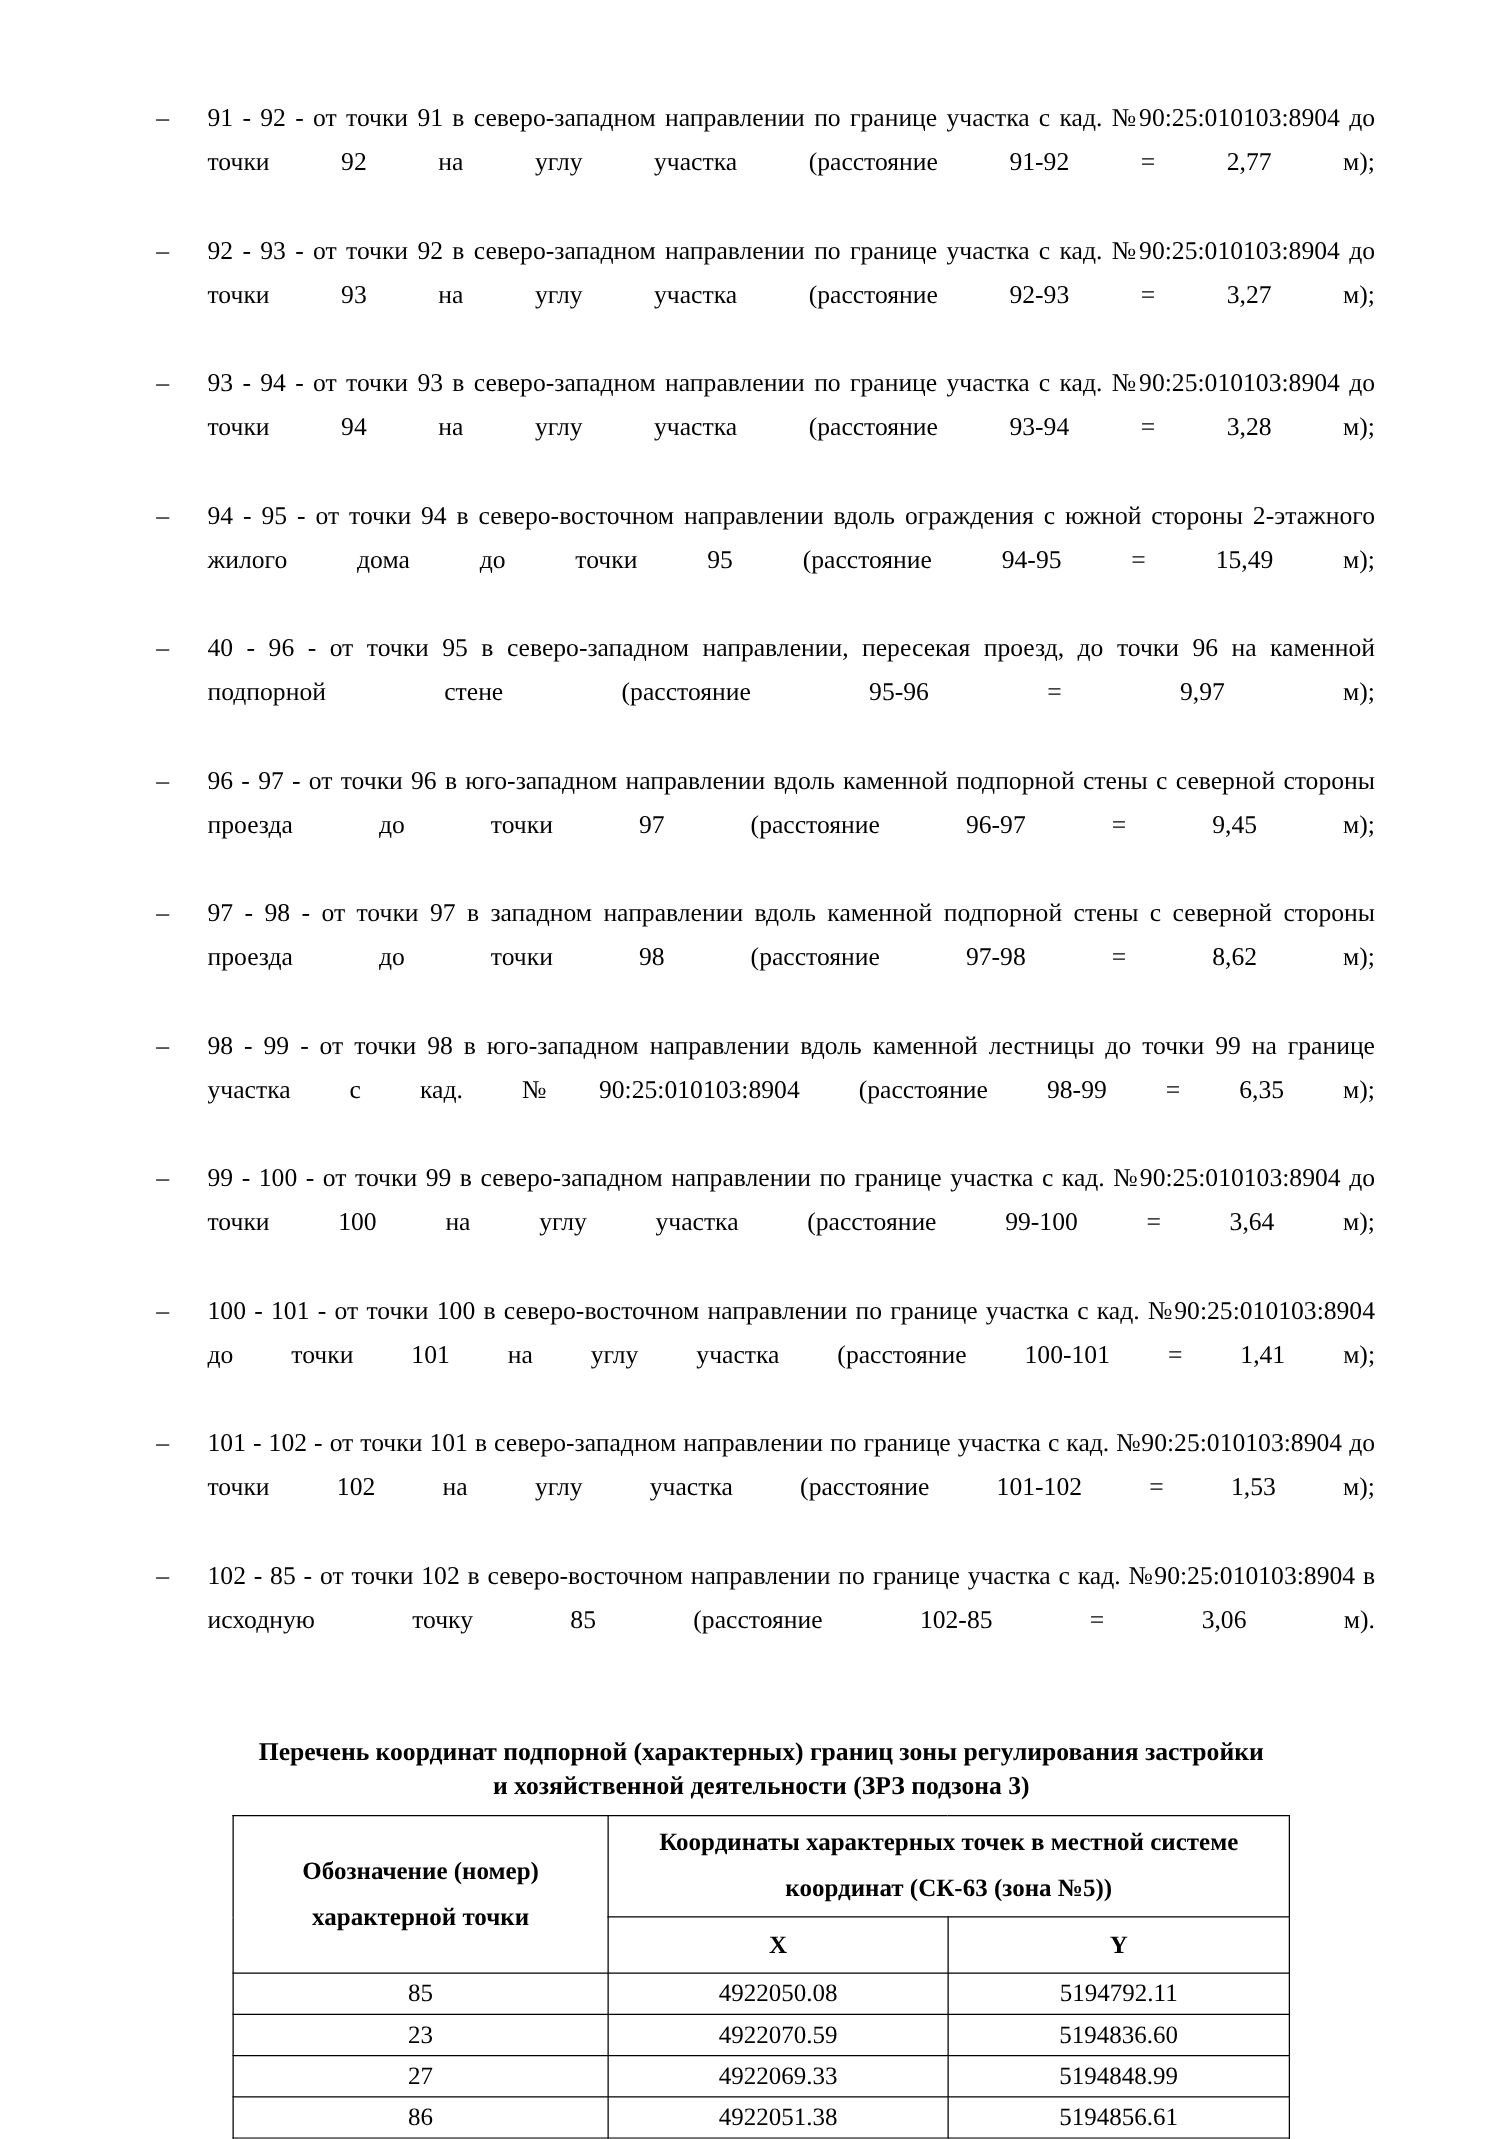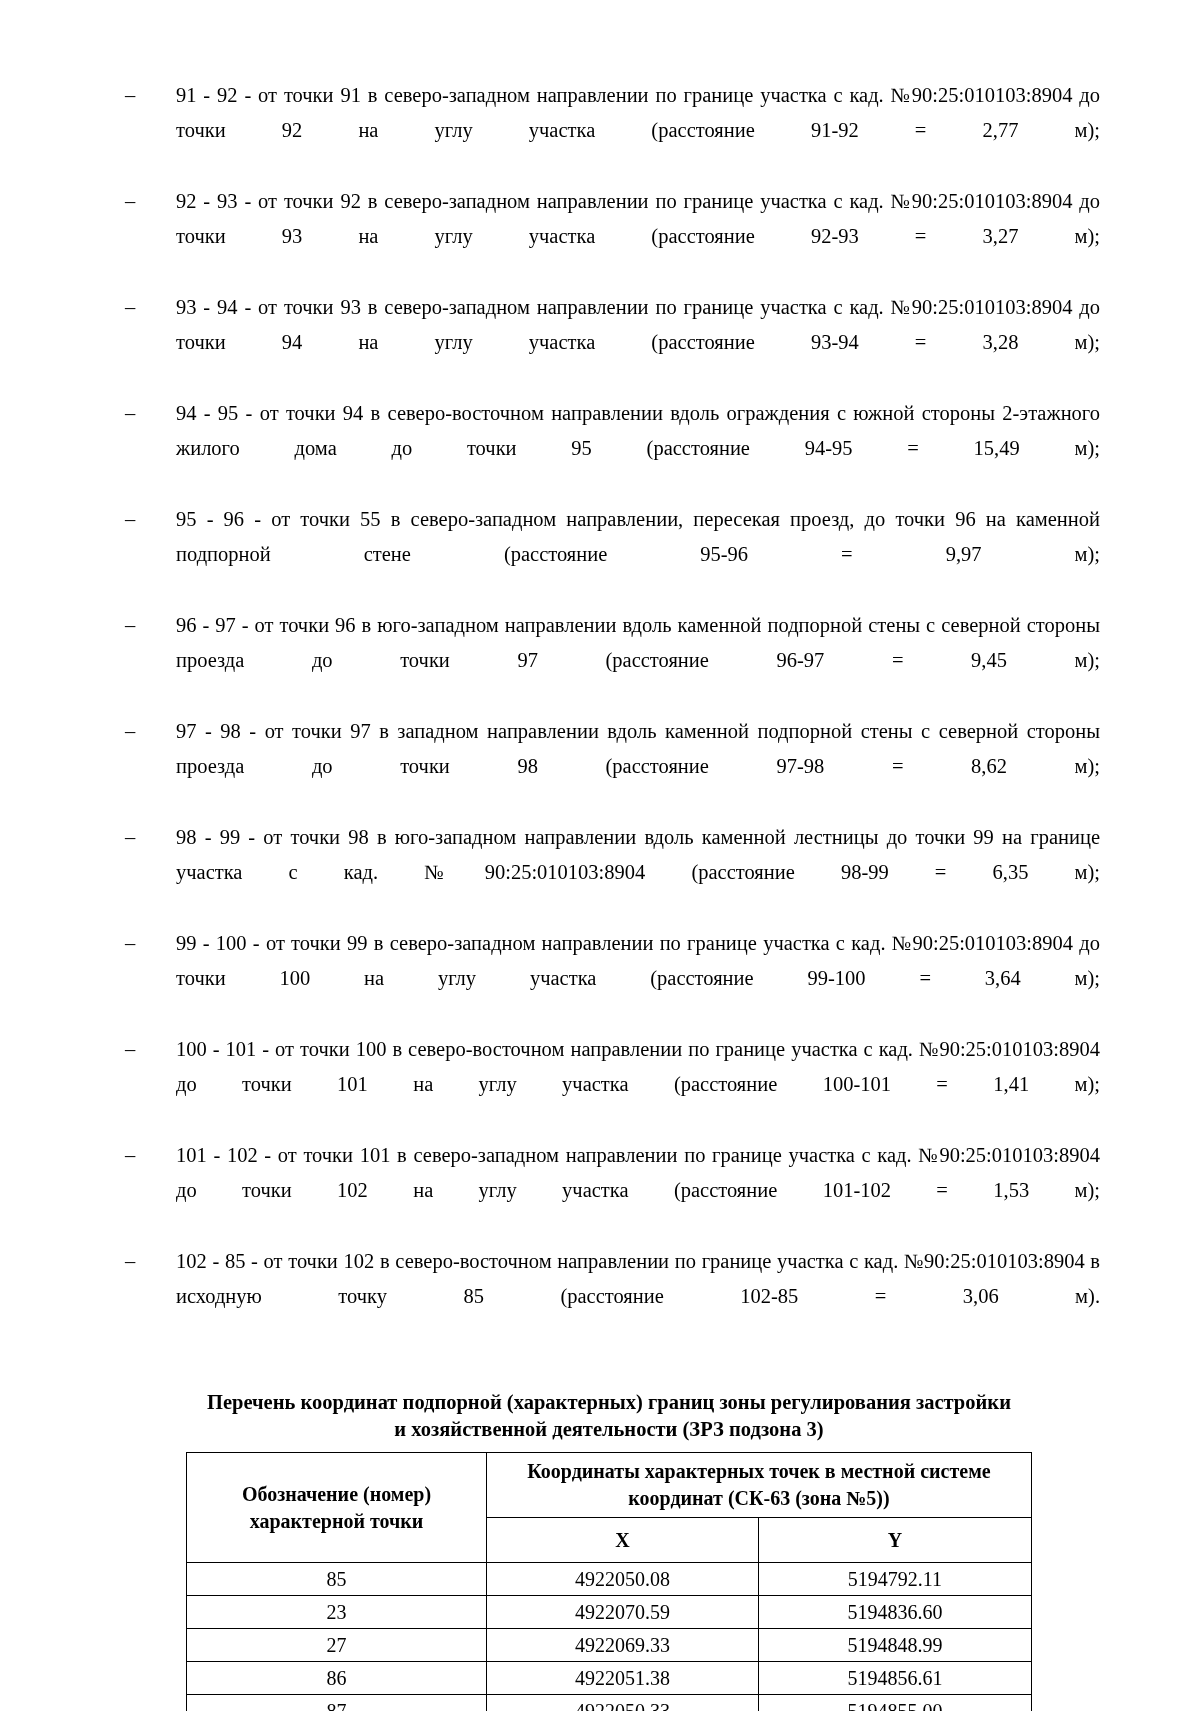--- a/index.html
+++ b/index.html
@@ -41,21 +41,20 @@
   .bullet-item .dash {
     position: absolute;
     left: 7px;
     top: 0;
     font-size: 20.5px;
     line-height: 35px;
   }
   .bullet-item .txt {
     display: block;
     text-align: justify;
-    margin-left: 10px;
   }
   .bullet-item .txt::after {
     content: "";
     display: inline-block;
     width: 100%;
   }
 
   
   .table-caption {
     margin-top: 40px;
@@ -76,21 +75,21 @@
   }
   table.coord-table th,
   table.coord-table td {
     border: 1.6px solid #000000;
     text-align: center;
     vertical-align: middle;
   }
   table.coord-table th {
     font-weight: bold;
     font-size: 20px;
-    line-height: 27px;
+    line-height: 37px;
     padding: 3px 4px;
   }
   table.coord-table td {
     font-size: 20px;
     line-height: 22px;
     padding: 3px 4px;
     height: 26px;
   }
   .col-point   { width: 300px; }
   .col-x       { width: 272px; }
@@ -116,21 +115,21 @@
       <li class="bullet-item">
         <span class="dash">–</span>
         <span class="txt">93 - 94 - от точки 93 в северо-западном направлении по границе участка с кад. №90:25:010103:8904 до точки 94 на углу участка (расстояние 93-94 = 3,28 м);</span>
       </li>
       <li class="bullet-item">
         <span class="dash">–</span>
         <span class="txt">94 - 95 - от точки 94 в северо-восточном направлении вдоль ограждения с южной стороны 2-этажного жилого дома до точки 95 (расстояние 94-95 = 15,49 м);</span>
       </li>
       <li class="bullet-item">
         <span class="dash">–</span>
-        <span class="txt">95 - 96 - от точки 55 в северо-западном направлении, пересекая проезд, до точки 96 на каменной подпорной стене (расстояние 95-96 = 9,97 м);</span>
+        <span class="txt">40 - 96 - от точки 95 в северо-западном направлении, пересекая проезд, до точки 96 на каменной подпорной стене (расстояние 95-96 = 9,97 м);</span>
       </li>
       <li class="bullet-item">
         <span class="dash">–</span>
         <span class="txt">96 - 97 - от точки 96 в юго-западном направлении вдоль каменной подпорной стены с северной стороны проезда до точки 97 (расстояние 96-97 = 9,45 м);</span>
       </li>
       <li class="bullet-item">
         <span class="dash">–</span>
         <span class="txt">97 - 98 - от точки 97 в западном направлении вдоль каменной подпорной стены с северной стороны проезда до точки 98 (расстояние 97-98 = 8,62 м);</span>
       </li>
       <li class="bullet-item">

